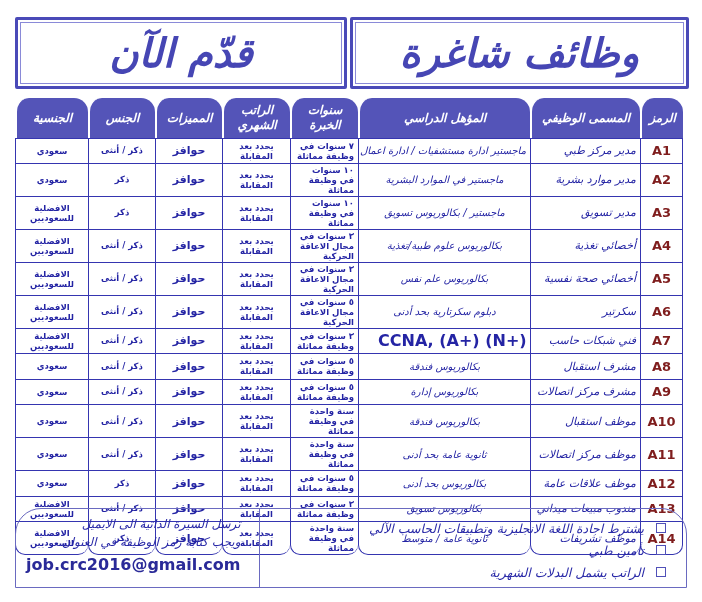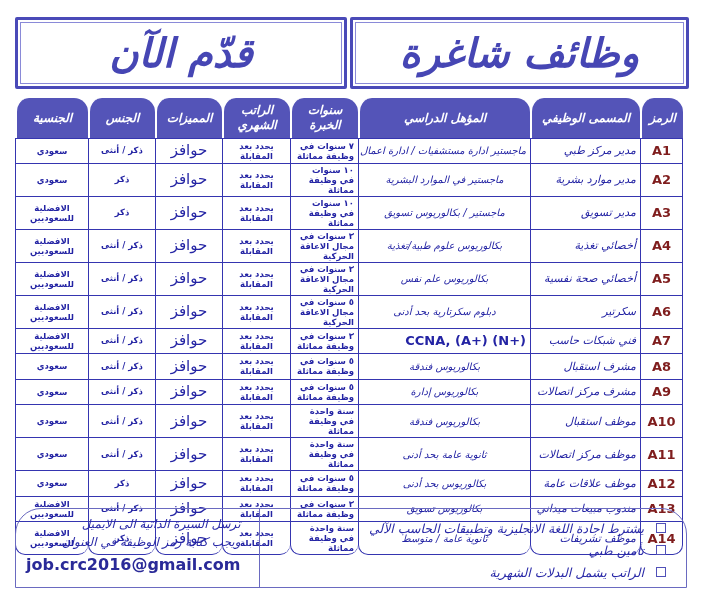--- a/index.html
+++ b/index.html
@@ -29,25 +29,25 @@
   td {
     height: 25.5px; border-bottom: 1px solid #3535b0; border-left: 1px solid #3535b0;
     font-size: 10px; line-height: 11px; text-align: center; vertical-align: middle;
     padding: 1px 4px; color: #2424a4; white-space: nowrap; overflow: hidden;
   }
   td:first-child { border-right: 1px solid #3535b0; }
   tbody tr:first-child td { border-top: 1px solid #3535b0; }
   td.code { font-weight: bold; font-size: 13px; text-align: center; direction: ltr; color: #7f1d1d; }
   td.title { text-align: right; font-style: italic; font-size: 11px; }
   td.qual { text-align: center; font-style: italic; font-size: 10px; }
-  td.qual.latin { font-style: normal; font-weight: bold; font-size: 13px; direction: ltr; text-align: right; padding-left: 20px; }
+  td.qual.latin { font-style: normal; font-weight: bold; font-size: 16px; direction: ltr; text-align: right; padding-left: 20px; }
   td.exp, td.salary { font-size: 8.5px; line-height: 10px; white-space: normal; font-weight: bold; }
   td.exp { text-align: right; }
   td.salary { text-align: center; }
-  td.perk { font-weight: normal; font-size: 15px; letter-spacing: 1px; }
+  td.perk { font-weight: bold; font-size: 11px; letter-spacing: 1px; }
   td.gender { font-size: 8.5px; font-weight: bold; margin-left: 36px; }
   td.nat { font-size: 8.5px; line-height: 10px; white-space: normal; font-weight: bold; }
   tbody tr:last-child td { border-bottom: 1px solid #3535b0; border-bottom-left-radius: 10px; border-bottom-right-radius: 10px; }
 
   .footer {
     position: absolute; left: 15px; top: 508px; width: 672px; height: 80px;
     border: 1px solid #6a6ac0; border-top-right-radius: 26px; border-top-left-radius: 26px;
     display: flex; direction: rtl;
   }
   .footer-conditions { width: 452px; border-left: 1px solid #6a6ac0; padding: 8px 20px 0 0; }

